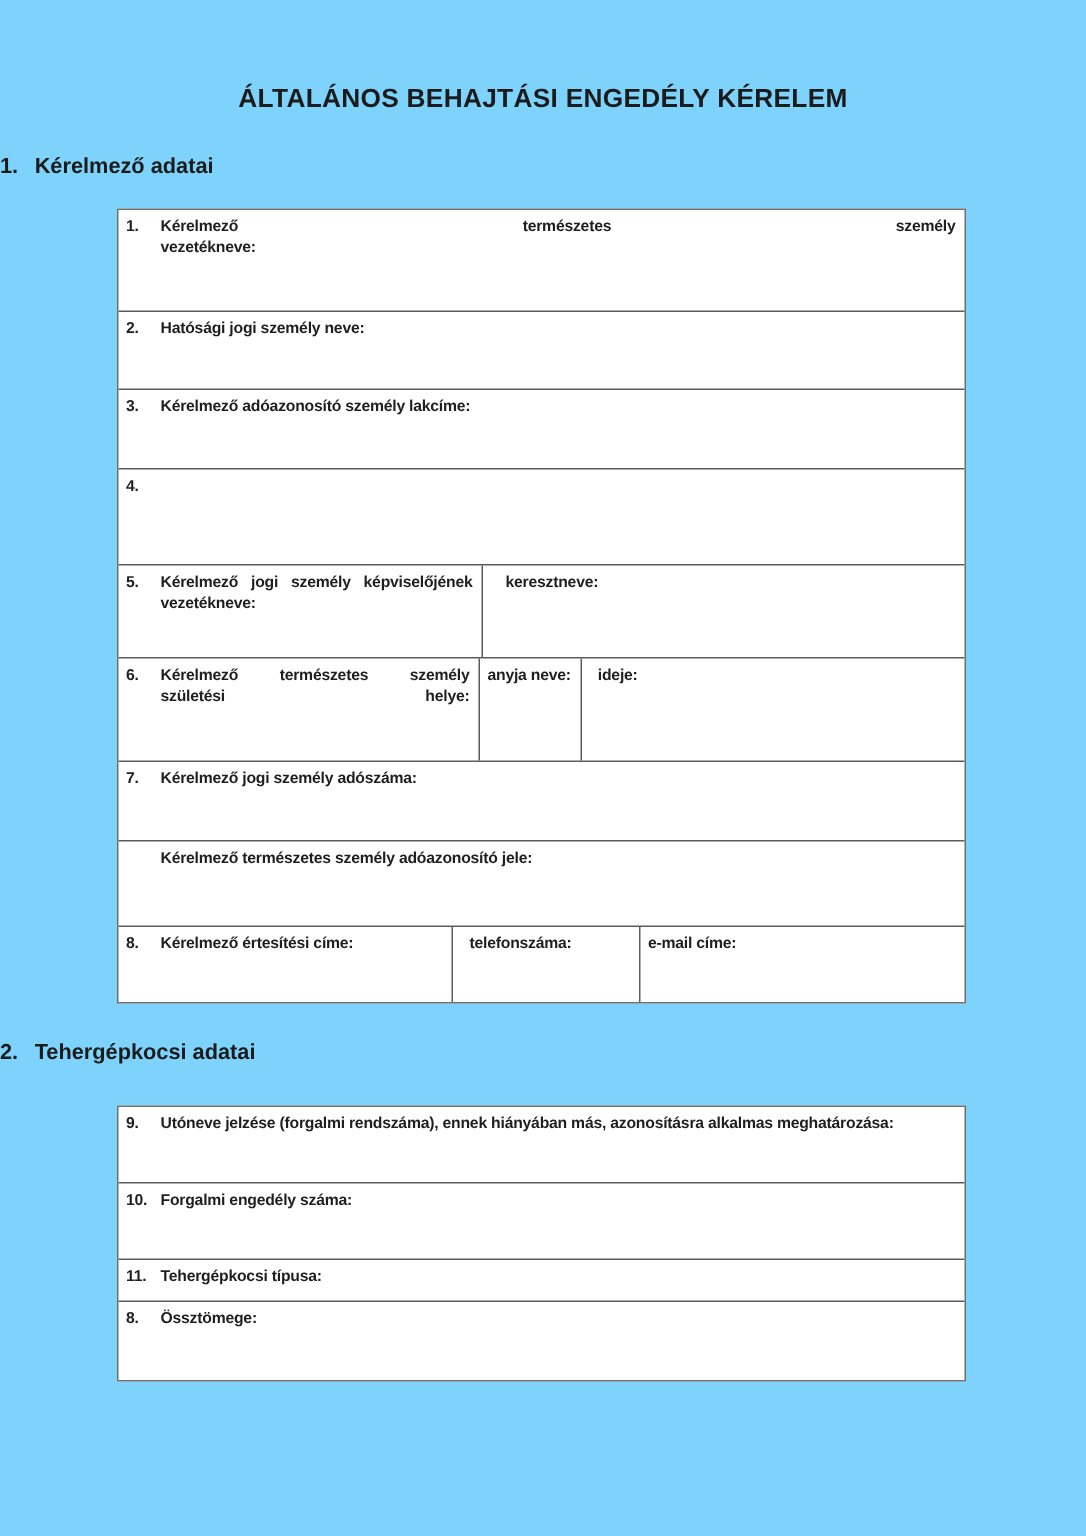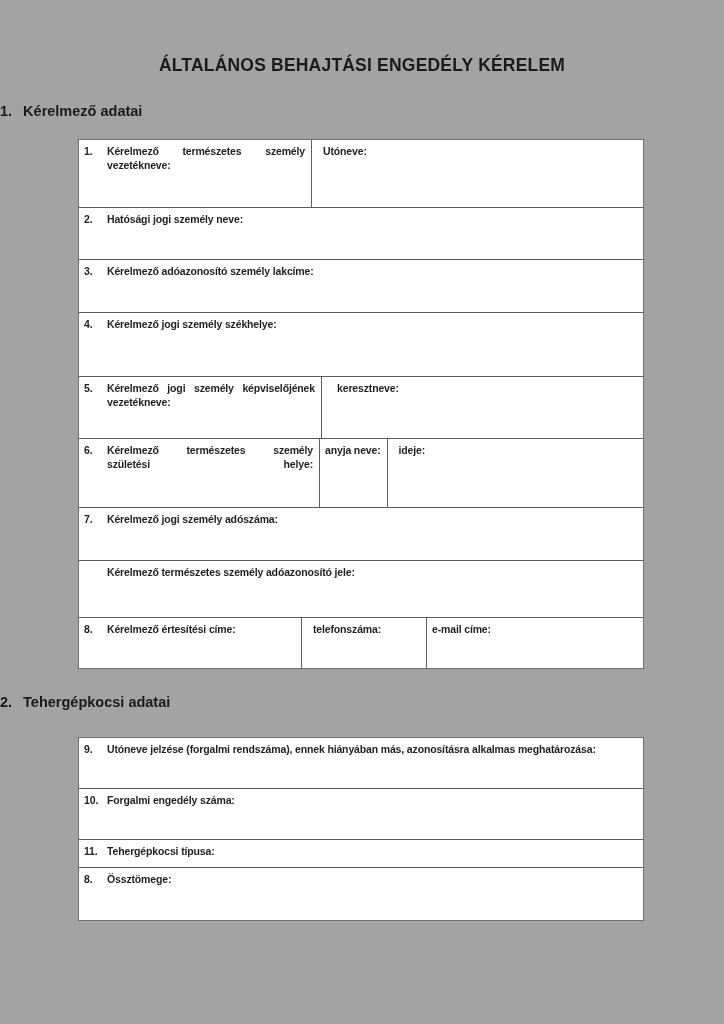--- a/index.html
+++ b/index.html
@@ -1,21 +1,21 @@
 <!DOCTYPE html>
 <html><head>
 <meta charset="utf-8">
 <style>
   html,body{margin:0;padding:0;}
   body{
     width:724px;height:1024px;background:#ffffff;
     font-family:"Liberation Sans",sans-serif;
     color:#1f1f1f;position:relative;overflow:hidden;
   }
-  .page{position:absolute;inset:0;background:#a3a3a3;text-decoration:underline;}
+  .page{position:absolute;inset:0;background:#7dd3fc;text-decoration:underline;}
 
   .doc-title{
     position:absolute;top:55px;left:0;width:724px;
     text-align:center;font-size:17.5px;font-weight:bold;
     letter-spacing:.2px;color:#1b1b1b;margin:0;
   }
   .sec-heading{
     position:absolute;left:0;width:724px;text-align:left;
     font-size:14.5px;font-weight:bold;color:#1b1b1b;
   }
@@ -81,43 +81,39 @@
   </div>
 
   <div class="tbl" id="t1">
 
     <div class="tr h68">
       <div class="td w233">
         <span class="num">1.</span>
         <span class="lbl jl">Kérelmező természetes személy
 vezetékneve:</span>
       </div>
-      <div class="td pl11">
-        <span class="lbl">Utóneve:</span>
-      </div>
     </div>
 
     <div class="tr h52">
       <div class="td">
         <span class="num">2.</span>
         <span class="lbl">Hatósági jogi személy neve:</span>
       </div>
     </div>
 
     <div class="tr h53">
       <div class="td">
         <span class="num">3.</span>
         <span class="lbl">Kérelmező adóazonosító személy lakcíme:</span>
       </div>
     </div>
 
     <div class="tr h64">
       <div class="td">
         <span class="num">4.</span>
-        <span class="lbl">Kérelmező jogi személy székhelye:</span>
       </div>
     </div>
 
     <div class="tr h62">
       <div class="td w243">
         <span class="num">5.</span>
         <span class="lbl jl">Kérelmező jogi személy képviselőjének
 vezetékneve:</span>
       </div>
       <div class="td pl15">

